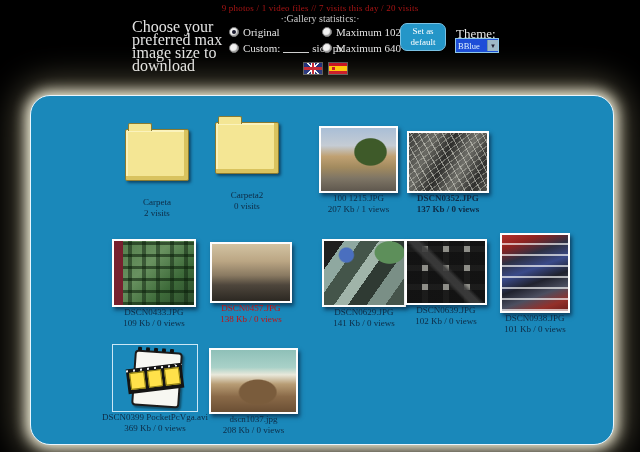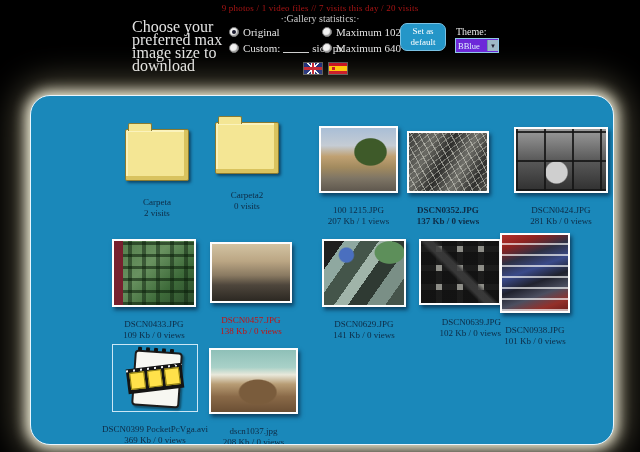--- a/index.html
+++ b/index.html
@@ -13,22 +13,22 @@
   
   .prompt{left:132px;top:20px;width:118px;font-size:16px;line-height:13px;color:#e2e2e2;}
   .radio-col{display:flex;flex-direction:column;gap:4px;}
   .rc1{left:229px;top:26px;}
   .rc2{left:322px;top:26px;}
   .radio-row{display:flex;align-items:center;font-size:11px;color:#e2e2e2;cursor:pointer;white-space:nowrap;}
   .radio{width:8px;height:8px;border-radius:50%;background:#f2f2f2;border:1px solid #777;margin-right:4px;position:relative;flex:0 0 auto;box-shadow:inset -1px -1px 1px #999;}
   .radio.checked::after{content:"";position:absolute;left:2px;top:2px;width:4px;height:4px;border-radius:50%;background:#1a1a2e;}
   .custom-input{display:inline-block;width:26px;height:9px;border-bottom:1px solid #cfcfcf;margin:0 3px;cursor:text;}
   .set-default{left:400px;top:23px;width:46px;height:28px;background:#2496c8;border:1px solid #79c2e4;border-radius:7px;color:#fff;font-size:9px;line-height:11px;text-align:center;cursor:pointer;font-family:"Liberation Serif",serif;padding:0;}
-  .theme-label{left:456px;top:26px;font-size:10px;color:#e8e8e8;}
-  .theme-select{left:455px;top:38px;width:42px;height:13px;background:#6d28d9;border:1px solid #8fc8e6;display:flex;align-items:center;cursor:pointer;}
+  .theme-label{left:456px;top:26px;font-size:13px;color:#e8e8e8;}
+  .theme-select{left:455px;top:38px;width:42px;height:13px;background:#1d4ed8;border:1px solid #8fc8e6;display:flex;align-items:center;cursor:pointer;}
   .theme-select .val{flex:1;font-size:8.5px;color:#dff2ff;padding-left:2px;white-space:nowrap;}
   .theme-select .arr{width:10px;height:11px;background:#9fb9c6;color:#223;font-size:6px;display:flex;align-items:center;justify-content:center;border-left:1px solid #6e98ac;}
 
   
   .flag{width:18px;height:11px;border:1px solid #555;cursor:pointer;}
   .flag-uk{left:303px;top:62px;background-color:#1a2a7a;background-image:
     linear-gradient(90deg, transparent 45%, #c41e2e 45% 55%, transparent 55%),
     linear-gradient(0deg, transparent 40%, #c41e2e 40% 60%, transparent 60%),
     linear-gradient(90deg, transparent 40%, #fff 40% 60%, transparent 60%),
     linear-gradient(0deg, transparent 32%, #fff 32% 68%, transparent 68%),
@@ -38,21 +38,21 @@
   .flag-es::after{content:"";position:absolute;left:3px;top:4px;width:3px;height:3px;background:#c60b1e;}
 
   
   .panel{left:30px;top:95px;width:582px;height:348px;background:#1a88ba;border:1px solid #e8f6ff;border-radius:20px;
     box-shadow:0 0 14px 4px rgba(255,252,230,.95), 0 0 34px 12px rgba(255,240,190,.35);overflow:hidden;}
 
   
   .item{position:absolute;width:110px;display:flex;flex-direction:column;align-items:center;cursor:pointer;}
   .item .t,.item .m{font-size:9px;line-height:11px;color:#0e2b45;text-align:center;white-space:nowrap;}
   .item.red .t,.item.red .m{color:#c41212;}
-  .item .t{margin-top:12px;}
+  .item .t{}
   .thumb{border:2px solid #fdfdfd;box-shadow:2px 3px 4px rgba(0,10,30,.55);background-color:#888;}
 
   
   .folder{width:62px;height:50px;margin-top:8px;background:#f4e694;border:1px solid #8a7a30;border-radius:2px;position:relative;
     box-shadow:inset -4px -4px 0 #d9c35e, inset 2px 2px 0 #fbf3bc, 2px 2px 3px rgba(0,10,30,.5);}
   .folder::before{content:"";position:absolute;top:-7px;left:2px;width:22px;height:7px;background:#f4e694;border:1px solid #8a7a30;border-bottom:none;border-radius:2px 2px 0 0;}
   .item.folder-item .t{margin-top:16px;}
 
   
   .vbox{width:84px;height:66px;border:1px solid rgba(235,248,255,.85);position:relative;}
@@ -158,41 +158,36 @@
     <div class="item" style="left: 272.5px; top: 30px;">
       <div class="thumb ph-castle" style="width: 75px; height: 63px;"></div>
       <div class="t">100 1215.JPG</div>
       <div class="m">207 Kb / 1 views</div>
     </div>
     <div class="item" style="left: 362px; top: 35px; font-weight: bold;">
       <div class="thumb ph-branches" style="width: 78px; height: 58px;"></div>
       <div class="t">DSCN0352.JPG</div>
       <div class="m">137 Kb / 0 views</div>
     </div>
-    <div class="item" style="left: 475px; top: 31px;">
-      <div class="thumb ph-keyboard" style="width: 90px; height: 62px;"></div>
-      <div class="t">DSCN0424.JPG</div>
-      <div class="m">281 Kb / 0 views</div>
-    </div>
     <div class="item" style="left: 68px; top: 143px;">
       <div class="thumb ph-circuit" style="width: 80px; height: 64px;"></div>
       <div class="t">DSCN0433.JPG</div>
       <div class="m">109 Kb / 0 views</div>
     </div>
     <div class="item red" style="left: 165px; top: 146px;">
       <div class="thumb ph-sunset" style="width: 78px; height: 57px;"></div>
       <div class="t">DSCN0457.JPG</div>
       <div class="m">138 Kb / 0 views</div>
     </div>
     <div class="item" style="left: 278px; top: 143px;">
       <div class="thumb ph-mobo" style="width: 80px; height: 64px;"></div>
       <div class="t">DSCN0629.JPG</div>
       <div class="m">141 Kb / 0 views</div>
     </div>
-    <div class="item" style="left: 360px; top: 143px; align-items: flex-end;">
+    <div class="item" style="left: 360px; top: 143px;">
       <div class="thumb ph-keys" style="width: 78px; height: 62px;"></div>
       <div class="t">DSCN0639.JPG</div>
       <div class="m">102 Kb / 0 views</div>
     </div>
     <div class="item" style="left: 449px; top: 137px;">
       <div class="thumb ph-mobo2" style="width: 66px; height: 76px;"></div>
       <div class="t">DSCN0938.JPG</div>
       <div class="m">101 Kb / 0 views</div>
     </div>
     <div class="item" style="left: 69px; top: 248px;">

